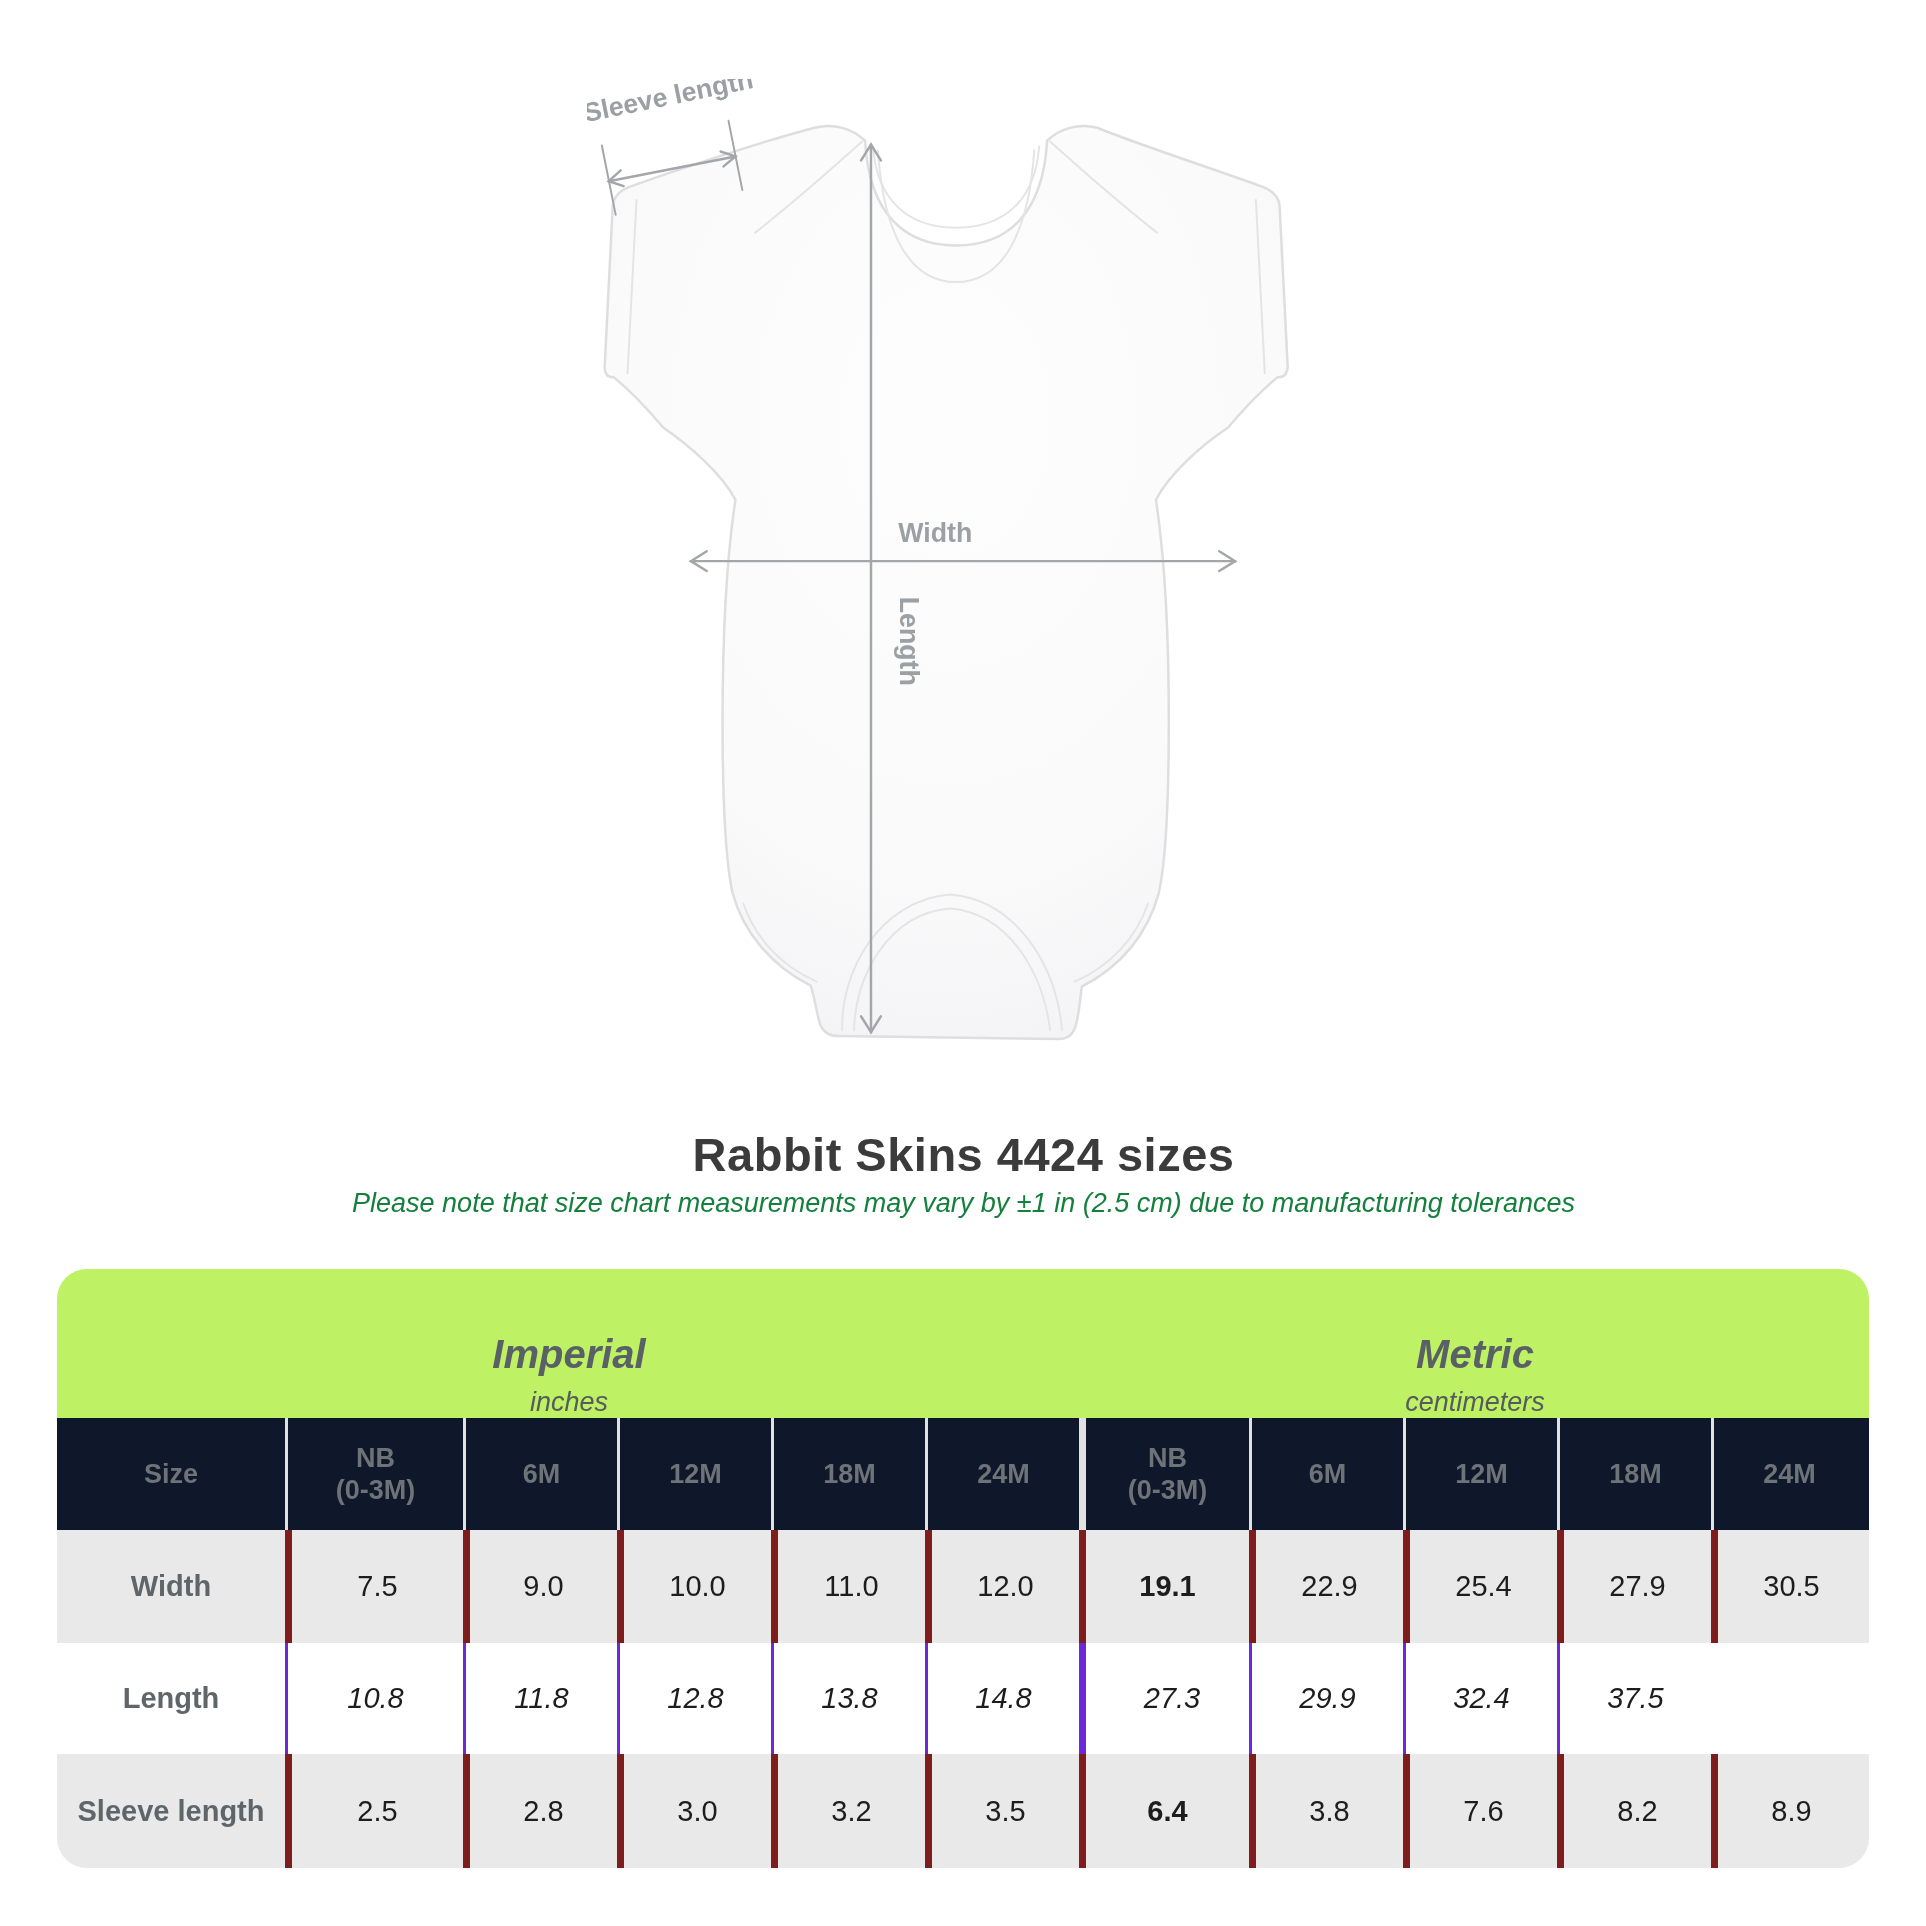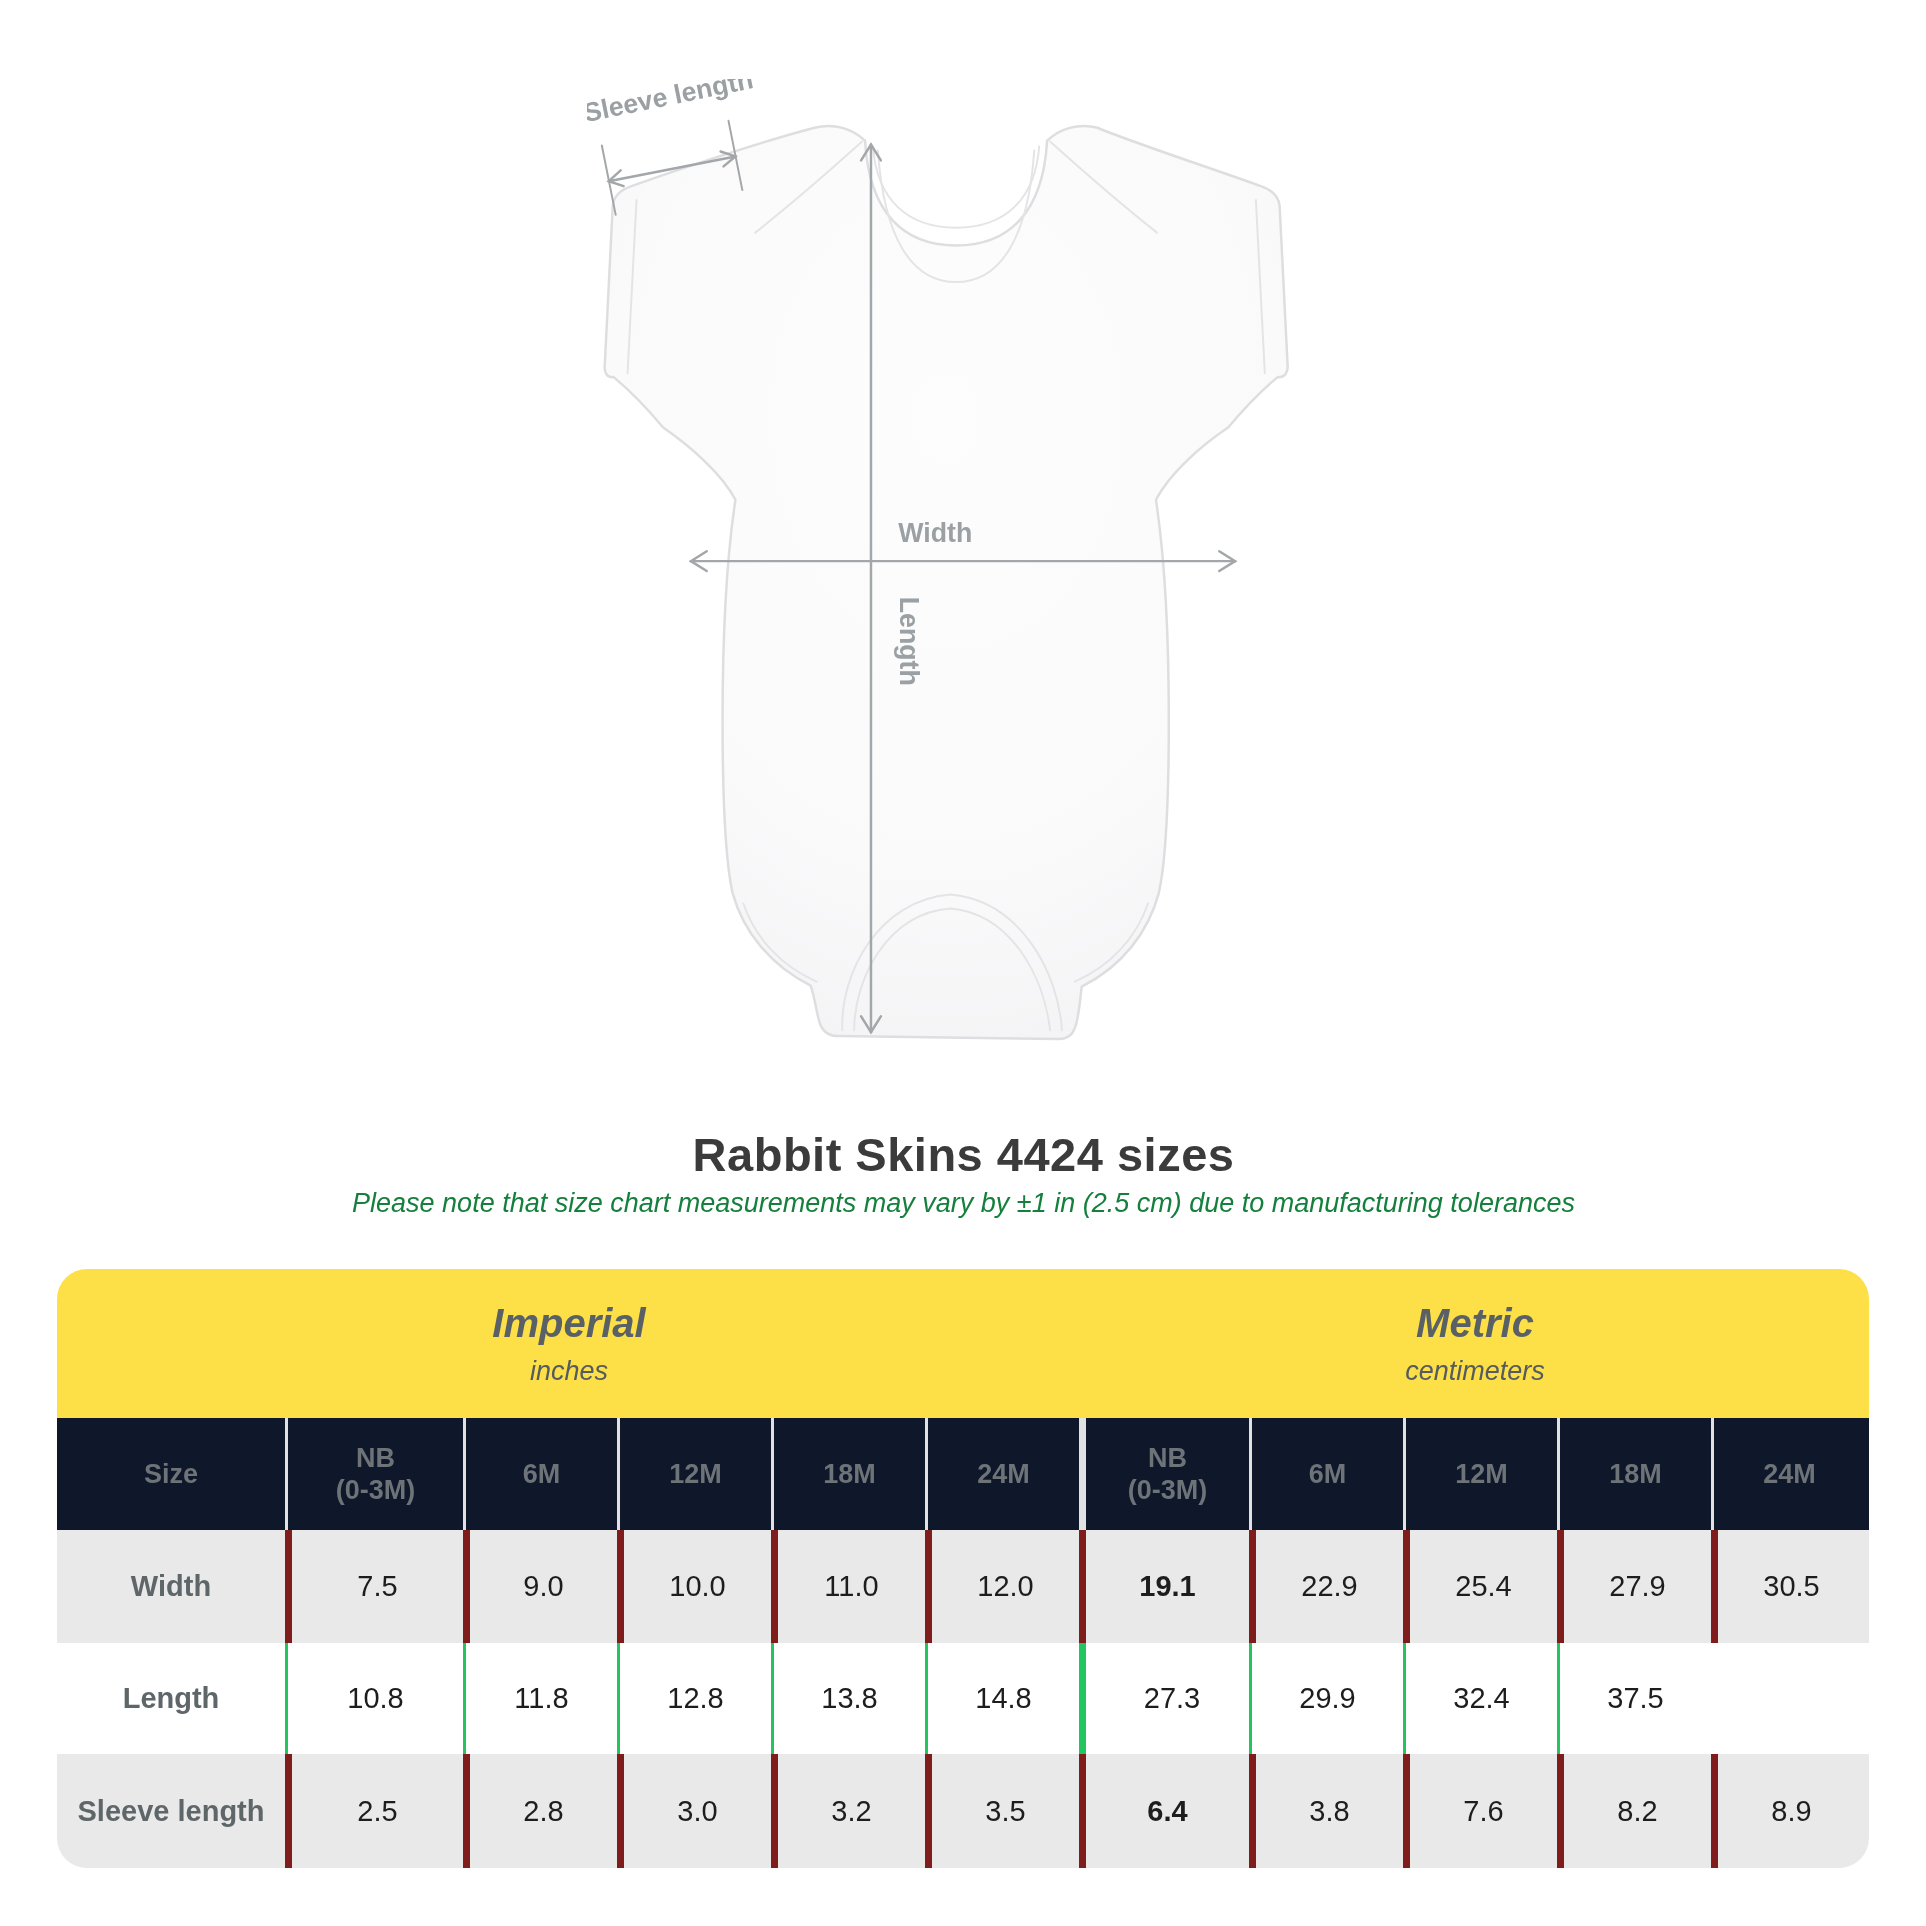--- a/index.html
+++ b/index.html
@@ -14,43 +14,44 @@
     position:absolute;left:0;top:1127px;width:100%;text-align:center;
     font-size:47px;font-weight:bold;color:#3b3b3b;letter-spacing:0.5px;
   }
   .subtitle{
     position:absolute;left:0;top:1188px;width:100%;text-align:center;
     font-size:27px;font-style:italic;color:#15803d;
   }
   
   .size-table{position:absolute;left:57px;top:1269px;width:1812px;}
   .band{
-    display:flex;height:149px;background:#fde047;
+    display:flex;height:149px;background:#bef264;
     border-radius:30px 30px 0 0;
+    align-items:flex-end;
   }
   .band-half{display:flex;flex-direction:column;align-items:center;justify-content:center;}
   .band-half.left{width:1024px;}
   .band-half.right{width:788px;}
   .unit-name{font-size:40px;font-weight:bold;font-style:italic;color:#596166;}
   .unit-sub{font-size:27px;font-style:italic;color:#565b5e;margin-top:10px;}
   .trow{
     display:grid;
     grid-template-columns:228px 178px 154px 154px 154px 154px 170px 154px 154px 154px 154px;
   }
   .trow.header{height:112px;background:#0f172a;}
   .trow.gray{background:#e9e9e9;}
   .trow.r1{height:113px;}
   .trow.r2{height:111px;background:#ffffff;}
   .trow.r3{height:114px;border-radius:0 0 30px 30px;}
   .cell{
     display:flex;align-items:center;justify-content:center;text-align:center;
   }
   
   .trow.header .cell + .cell{border-left:3px solid #e2e2e2;}
-  .trow.r2 .cell + .cell{border-left:3px solid #22c55e;}
+  .trow.r2 .cell + .cell{border-left:3px solid #6d28d9;font-style:italic;}
   .trow.gray .cell + .cell{border-left:7px solid #7f1d1d;}
   .trow.header .cell.half-split{border-left-width:7px;}
   .trow.r2 .cell.half-split{border-left-width:7px;padding-left:9px;}
   .trow.gray .cell.half-split{border-left-width:7px;font-weight:bold;}
   .col-h{
     font-size:27px;font-weight:bold;color:#6d7377;
     white-space:pre-line;line-height:1.2;
   }
   .row-label{font-size:29px;font-weight:bold;color:#5f666a;}
   .val{font-size:29px;color:#1d1d1d;}

